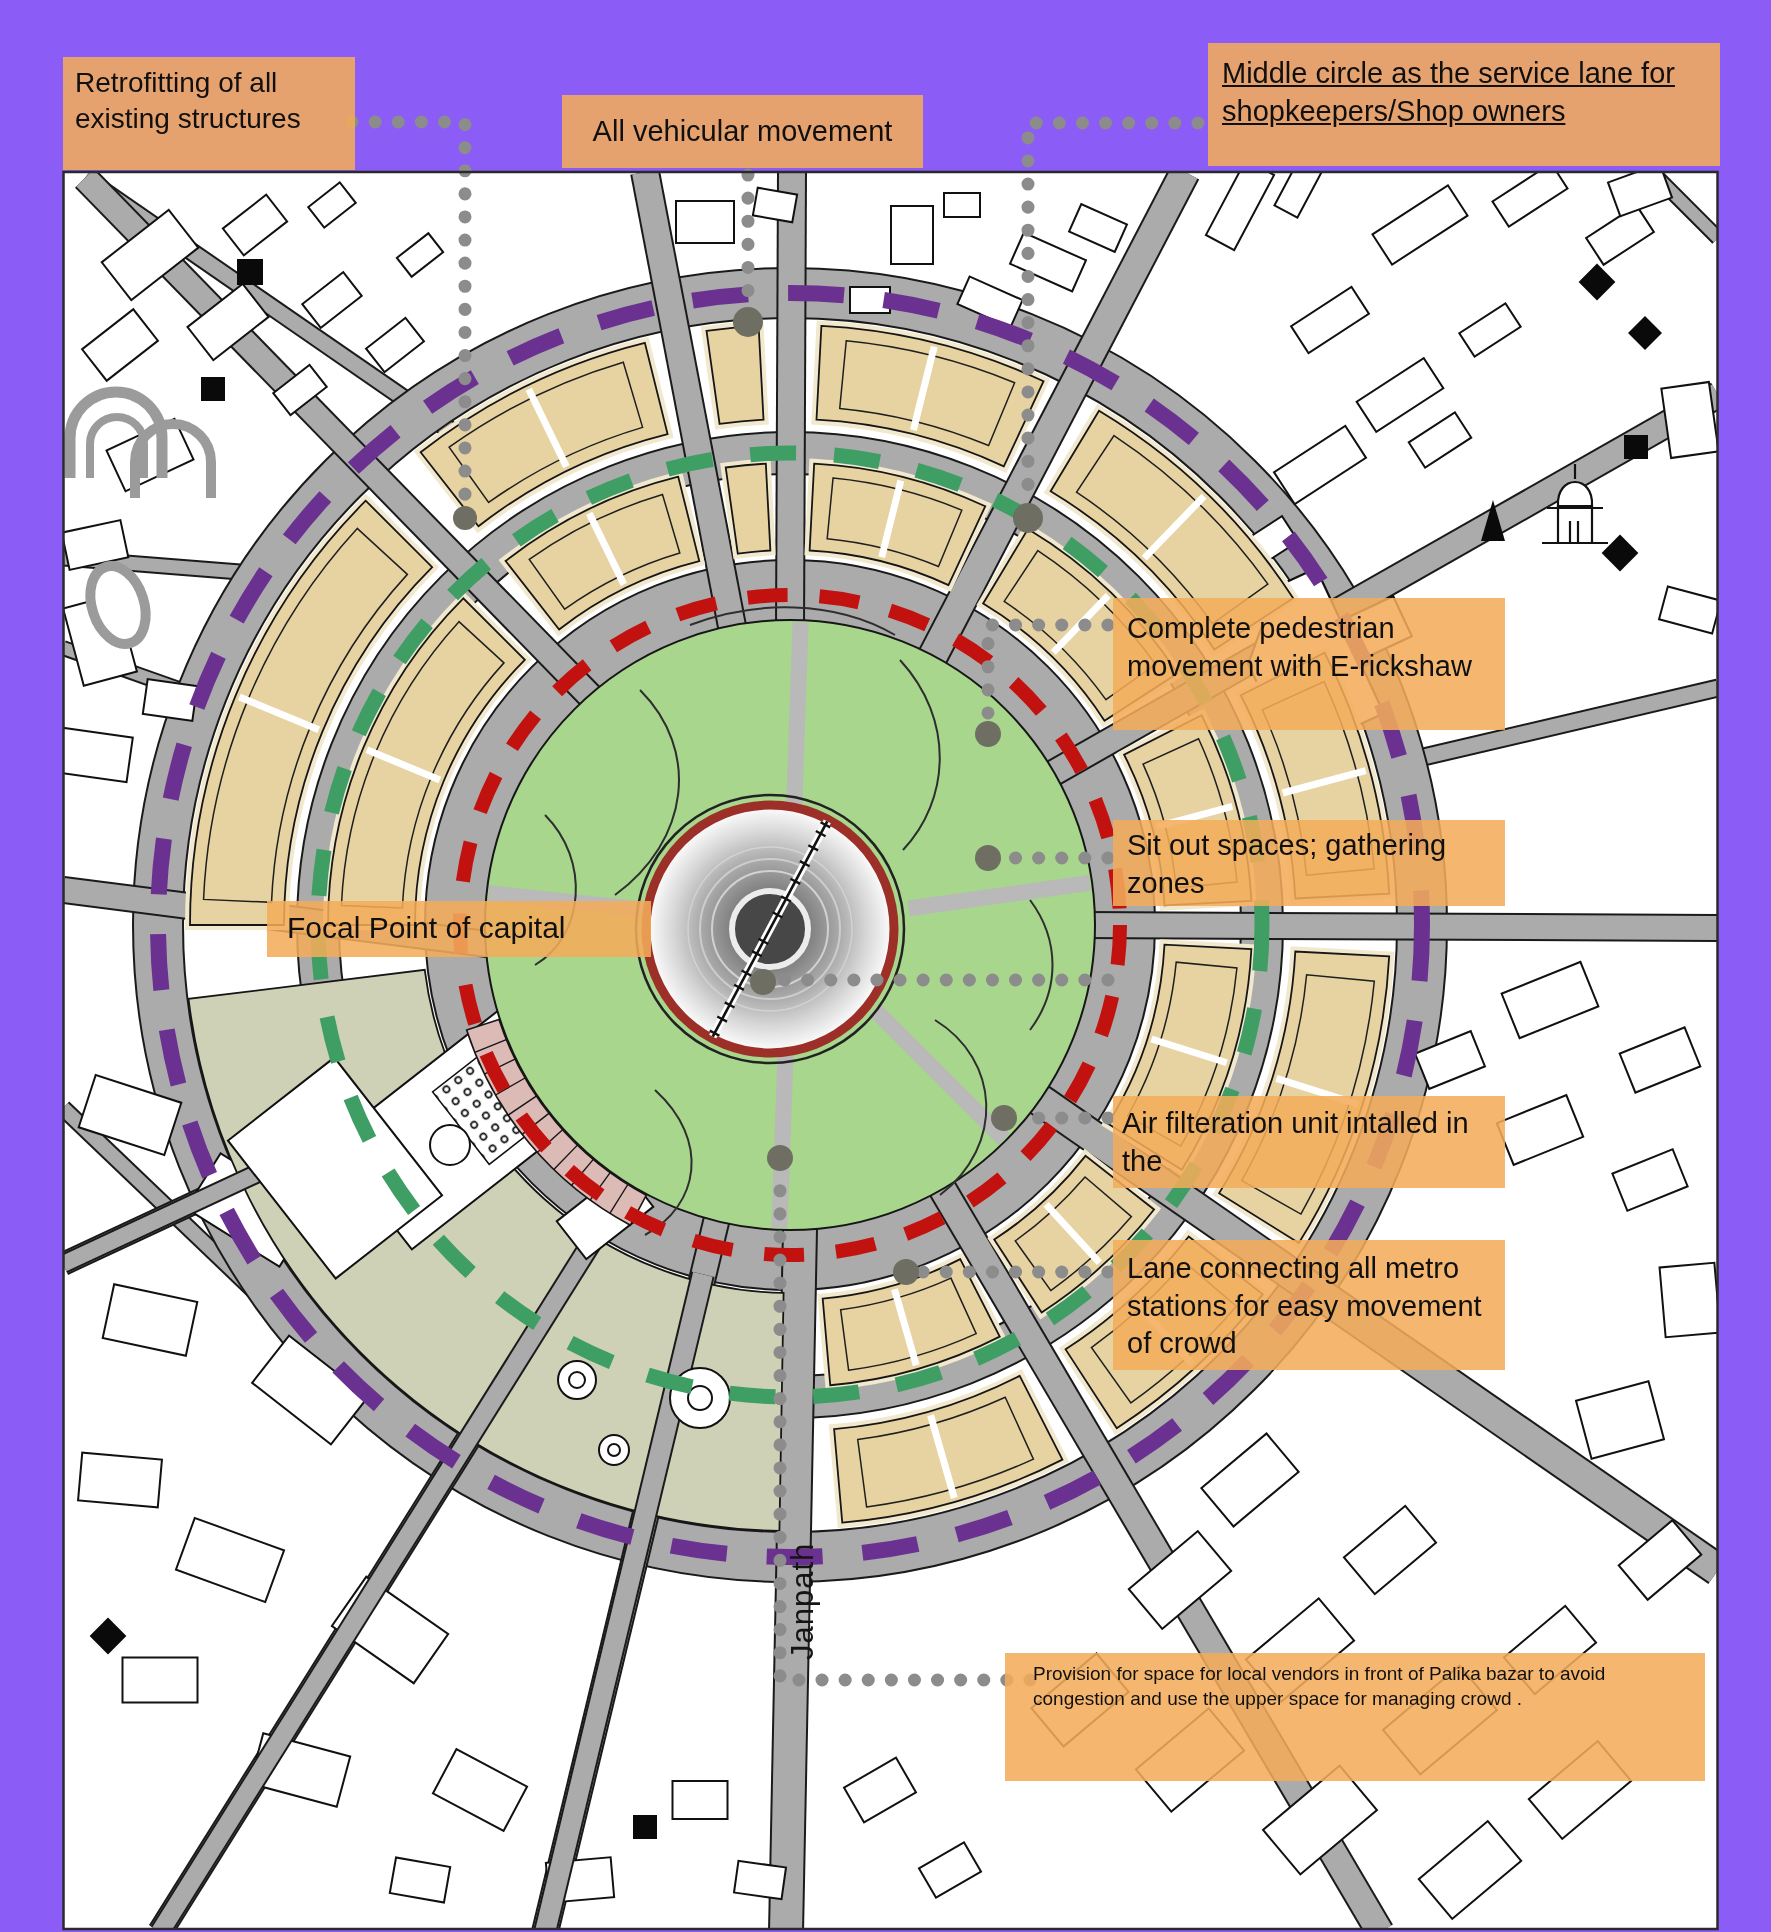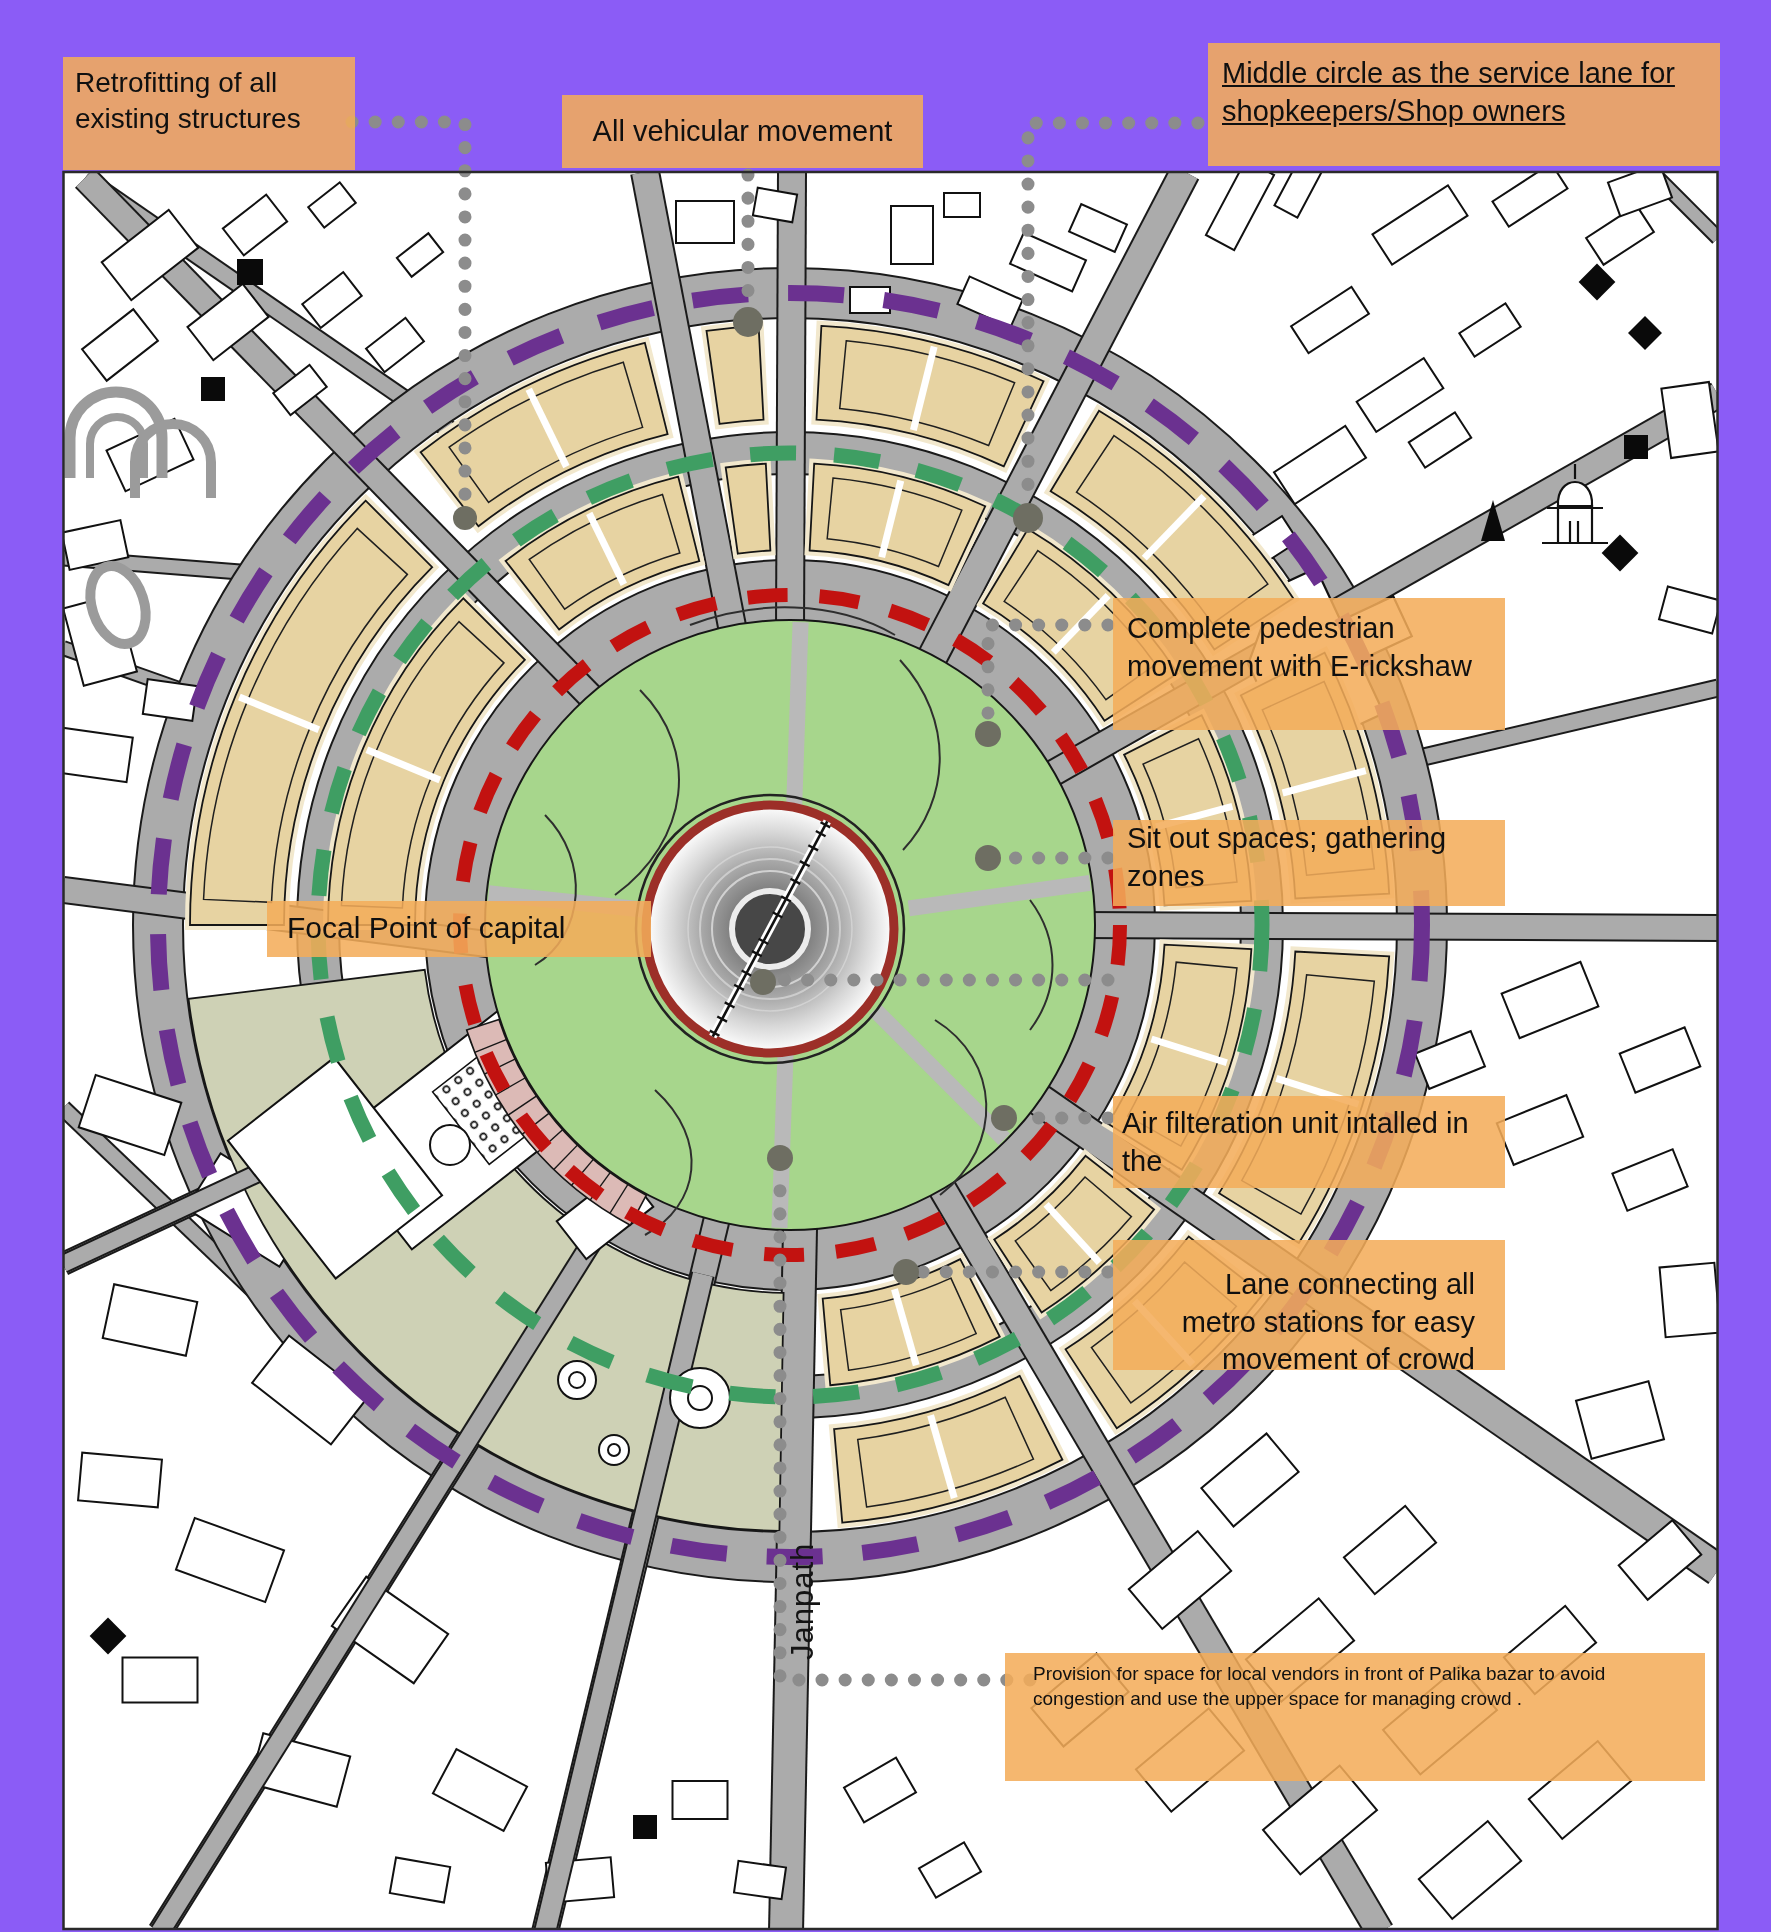--- a/index.html
+++ b/index.html
@@ -6,25 +6,25 @@
   #stage{position:relative;width:1771px;height:1932px;overflow:hidden;background:#8b5cf6;
          font-family:"Liberation Sans", sans-serif;}
   #plan{position:absolute;left:0;top:0;}
   .lbl{position:absolute;background:var(--label-bg,rgba(243,172,90,.87));color:#101010;
        font:400 29px/1.3 "Liberation Sans",sans-serif;padding:8px 12px;box-sizing:border-box;
        white-space:pre-line;}
   .lbl-retrofitting{left:63px;top:57px;width:292px;height:113px;font-size:28px;}
   .lbl-vehicular{left:562px;top:95px;width:361px;height:73px;text-align:center;padding-top:18px;}
   .lbl-middle{left:1208px;top:43px;width:512px;height:123px;padding:12px 14px;text-decoration:underline;}
   .lbl-pedestrian{left:1113px;top:598px;width:392px;height:132px;padding:12px 14px;}
-  .lbl-sitout{left:1113px;top:820px;width:392px;height:86px;padding:0 14px;}
+  .lbl-sitout{left:1113px;top:820px;width:392px;height:86px;padding:7px 14px;}
   .lbl-focal{left:267px;top:901px;width:384px;height:56px;font-size:30px;padding:7px 20px;}
   .lbl-delhieye{left:1113px;top:950px;width:392px;height:98px;padding:10px 14px;}
   .lbl-air{left:1113px;top:1096px;width:392px;height:92px;padding:9px 9px;}
-  .lbl-lane{left:1113px;top:1240px;width:392px;height:130px;padding:16px;overflow:visible;text-align:right;}
+  .lbl-lane{left:1113px;top:1240px;width:392px;height:130px;padding:0;overflow:visible;}
   .lbl-lane span{display:block;padding:10px 14px;}
   .lbl-provision{left:1005px;top:1653px;width:700px;height:128px;font-size:19px;padding:9px 28px;}
   .lbl-janpath{position:absolute;left:782px;top:1660px;width:250px;height:42px;background:none;
        color:#141414;font:400 31px/42px "Liberation Sans",sans-serif;letter-spacing:1px;
        transform:rotate(-90deg);transform-origin:0 0;}
 </style>
 </head>
 <body>
 
 <div id="stage">

